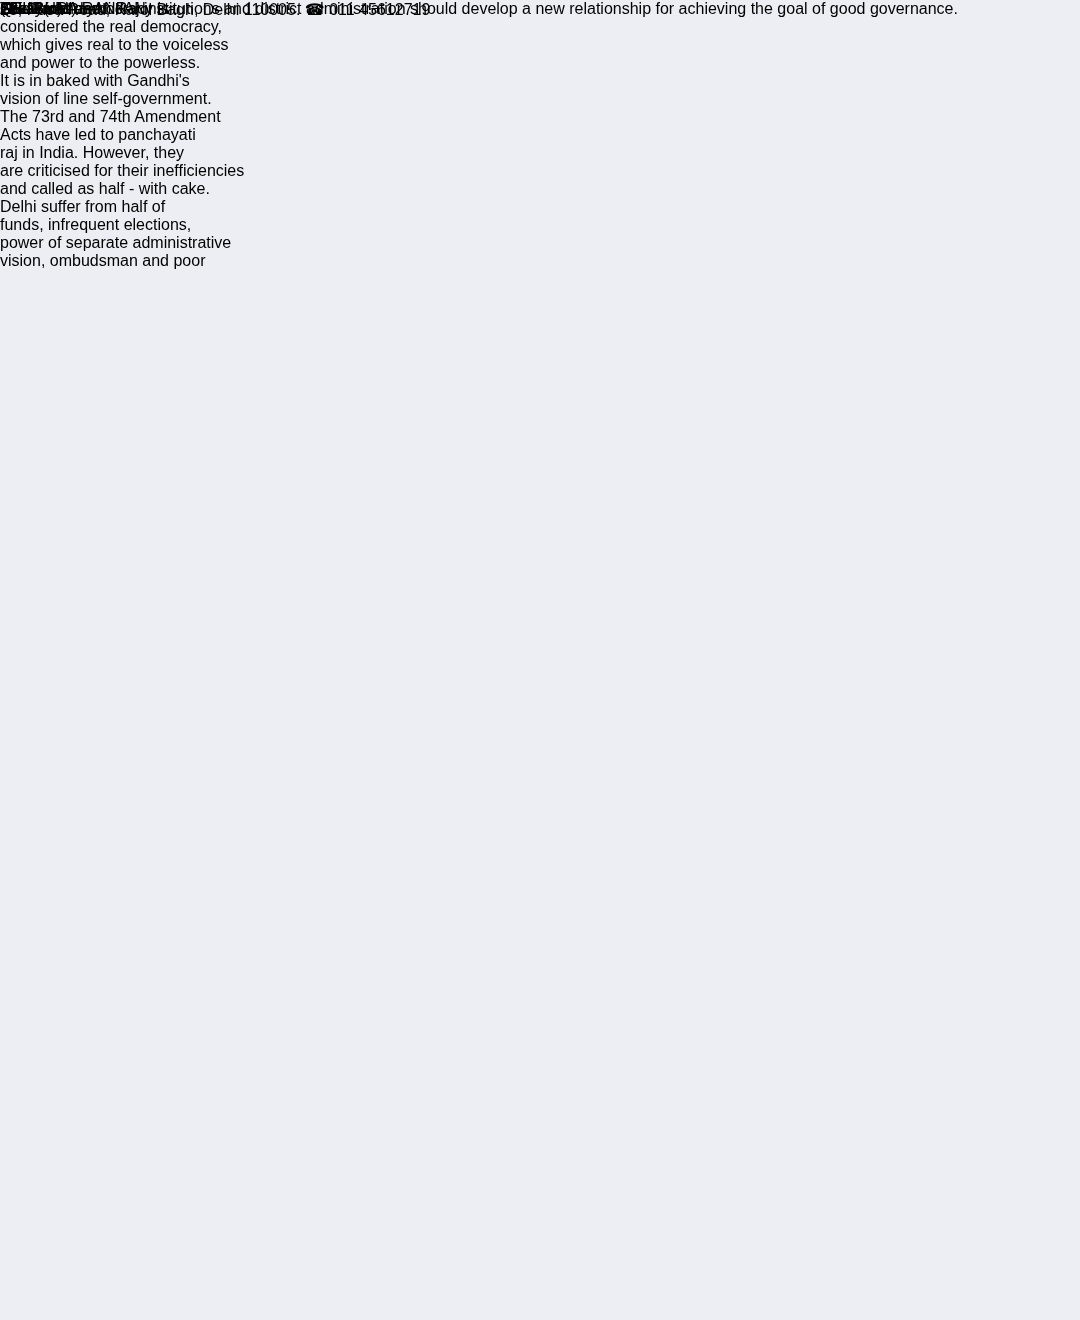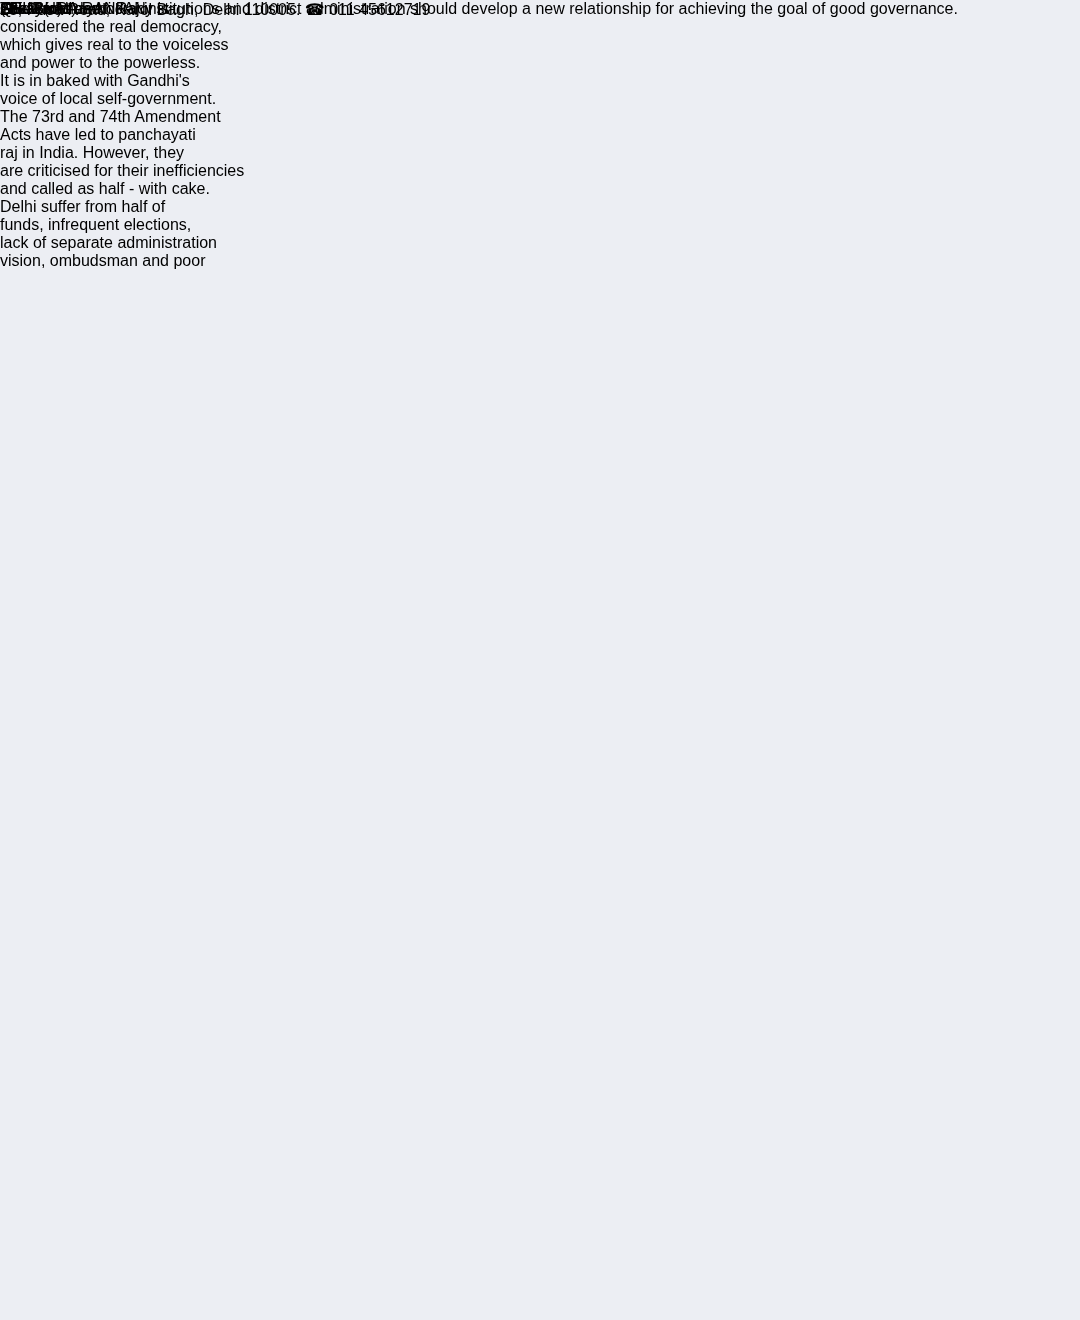--- a/index.html
+++ b/index.html
@@ -131,28 +131,28 @@
 <div class="abs question-text"><span>The Panchayati Raj institutions and </span><span class="qu">district administration</span><span> should develop a </span><span class="qu">new relationship</span><span> for </span><span class="qu">achieving</span><span> the goal of </span><span class="qu">good</span><span> </span><span class="qu">governance.</span></div>
 <div class="abs marks-label">(15 Marks).</div>
 <div class="abs pen-squiggle"></div>
 
 <div class="abs answer">
     <div class="h-line para"><span class="hu">Grassroot democracy</span><span> is</span></div>
     <div class="h-line"><span>considered the </span><span class="hu">real</span><span> democracy,</span></div>
     <div class="h-line"><span>which gives </span><span class="hu">real</span><span> to the voiceless</span></div>
     <div class="h-line"><span>and </span><span class="hu">power</span><span> to the powerless.</span></div>
     <div class="h-line"><span>It is in baked with </span><span class="hu">Gandhi's</span></div>
-    <div class="h-line"><span>voice of local self-government.</span></div>
+    <div class="h-line"><span>vision of line self-government.</span></div>
     <div class="h-line para"><span>The </span><span class="hu">73rd and 74th Amendment</span></div>
     <div class="h-line"><span class="hu">Acts</span><span> have led to panchayati</span></div>
     <div class="h-line"><span>raj in India. However, they</span></div>
     <div class="h-line"><span>are criticised for their </span><span class="hu">inefficiencies</span></div>
     <div class="h-line"><span>and called as </span><span class="hu">half - with cake.</span></div>
     <div class="h-line para"><span>Delhi suffer from </span><span class="hu">half of</span></div>
     <div class="h-line"><span class="hu">funds, infrequent elections,</span></div>
-    <div class="h-line"><span class="hu">lack of separate administration</span></div>
+    <div class="h-line"><span class="hu">power of separate administrative</span></div>
     <div class="h-line"><span class="hu">vision, ombudsman</span><span> and </span><span class="hu">poor</span></div>
   </div>
 
 <div class="abs bottom-rule"></div>
 <div class="abs left-stub"></div>
 <div class="abs right-stub"></div>
 <div class="abs page-number">78</div>
 
 </body></html>

